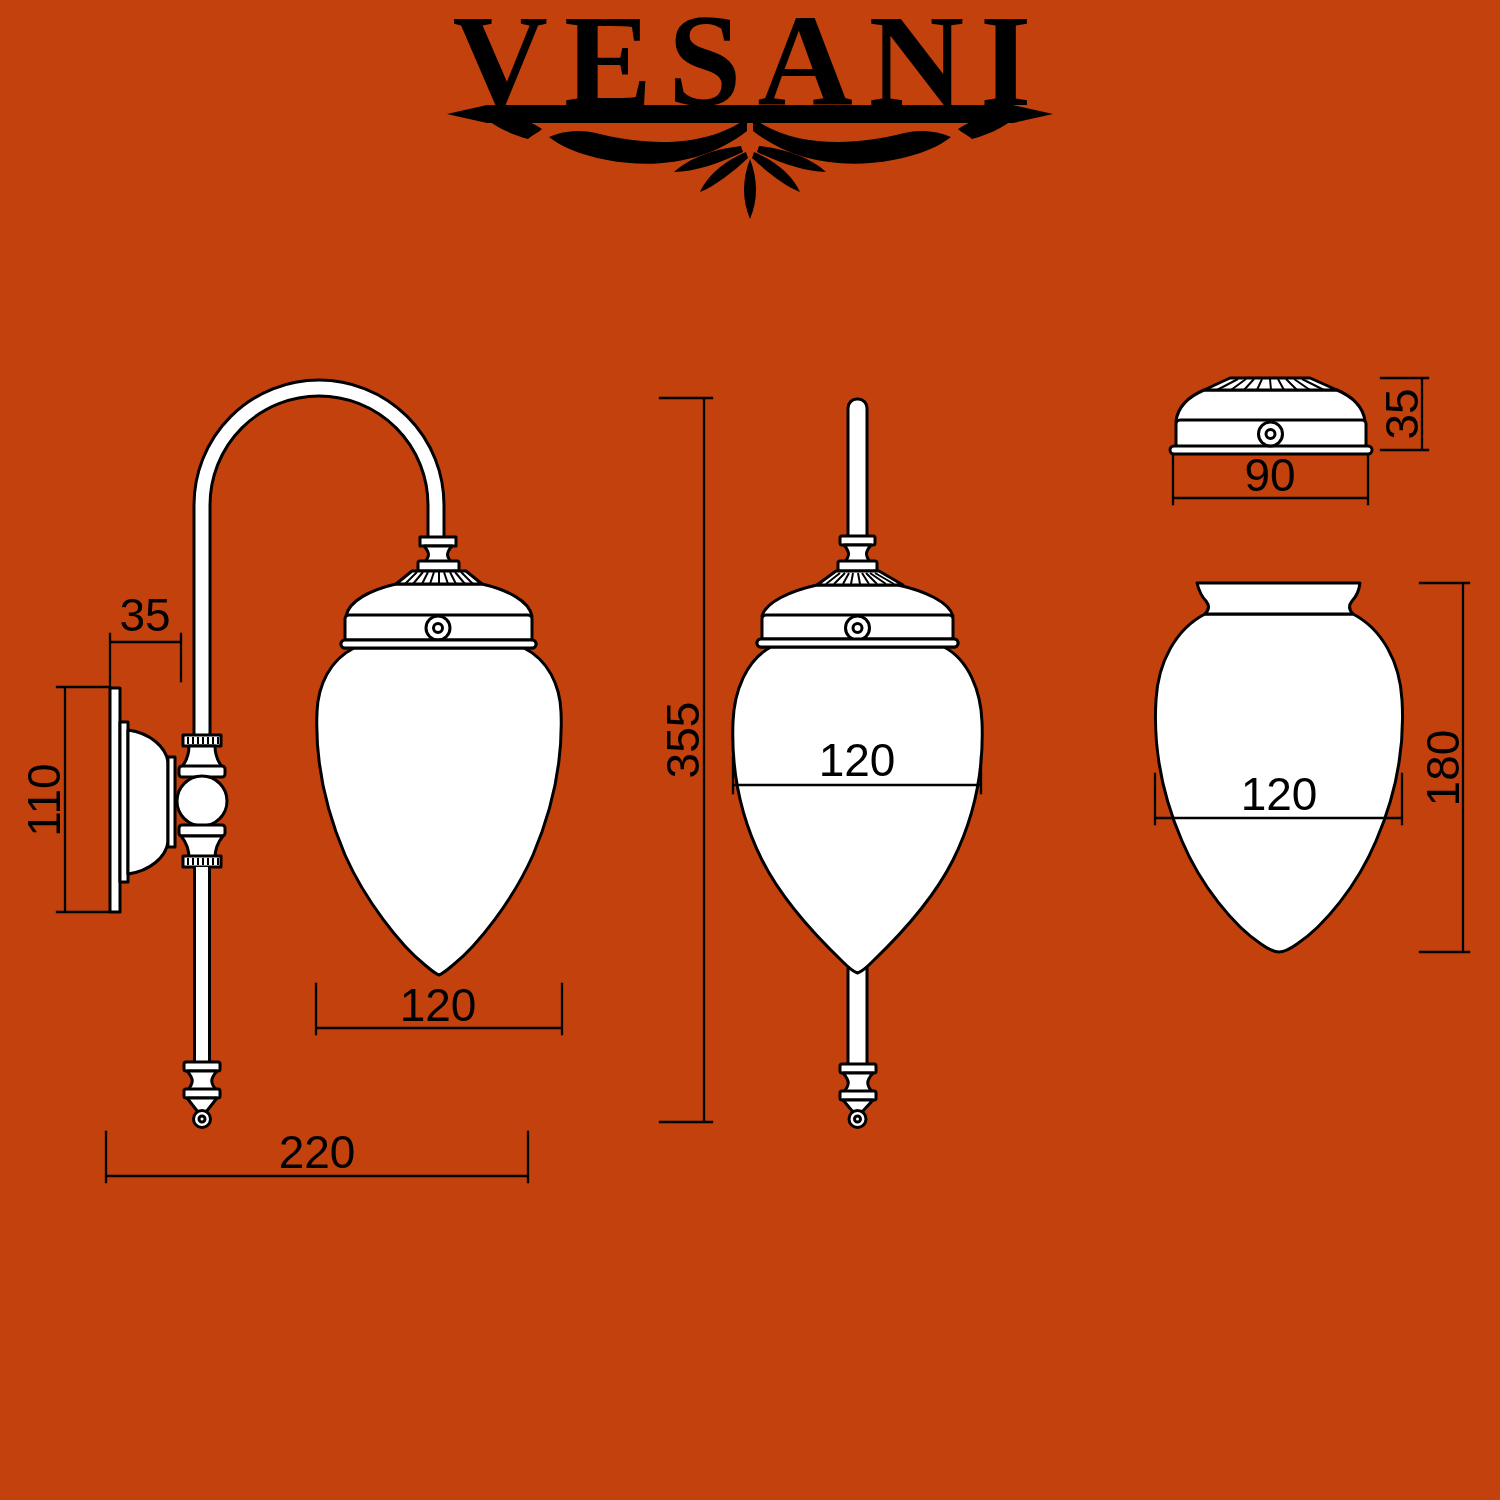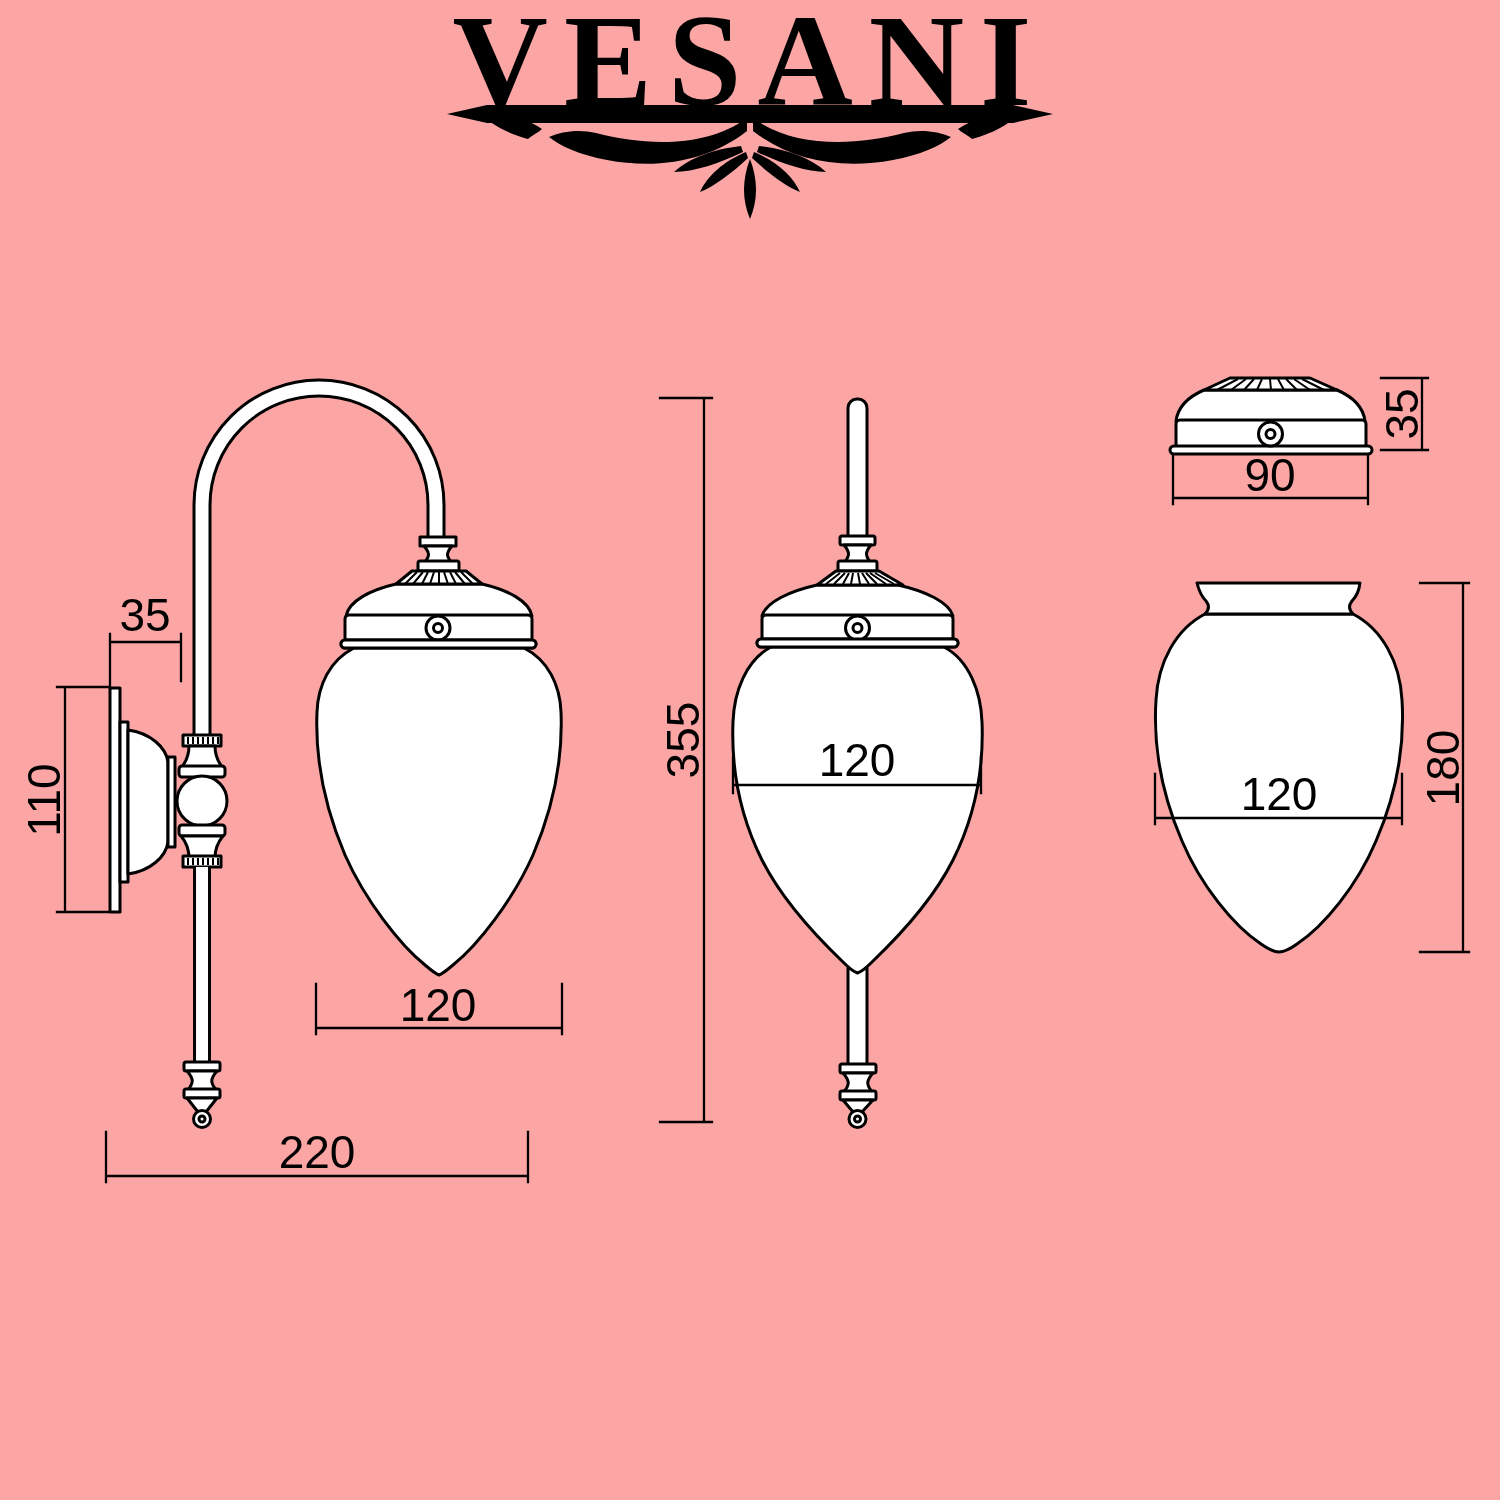--- a/index.html
+++ b/index.html
@@ -1,16 +1,16 @@
 <!DOCTYPE html>
 <html><head>
 <meta charset="utf-8">
 <style>
   html,body{margin:0;padding:0;background:#fff;}
-  #canvas{width:1500px;height:1500px;position:relative;background:#fca5a5;}
+  #canvas{width:1500px;height:1500px;position:relative;background:#c2410c;}
   svg{display:block;}
   .fw{fill:#fff;stroke:#000;stroke-width:3;stroke-linejoin:round;}
   .thin{fill:none;stroke:#000;stroke-width:2;}
   .tube-o{fill:none;stroke:#000;stroke-width:19;}
   .tube-i{fill:none;stroke:#fff;stroke-width:13;}
   .stube-o{fill:none;stroke:#000;stroke-width:18;}
   .stube-i{fill:none;stroke:#fff;stroke-width:12;}
   .dim{fill:none;stroke:#000;stroke-width:2.3;stroke-linecap:square;}
   .dtx{font-family:"Liberation Sans",sans-serif;font-size:46px;fill:#000;text-anchor:middle;}
   .logo{font-family:"Liberation Serif",serif;font-size:132px;font-weight:700;letter-spacing:16px;text-anchor:middle;fill:#000;}

